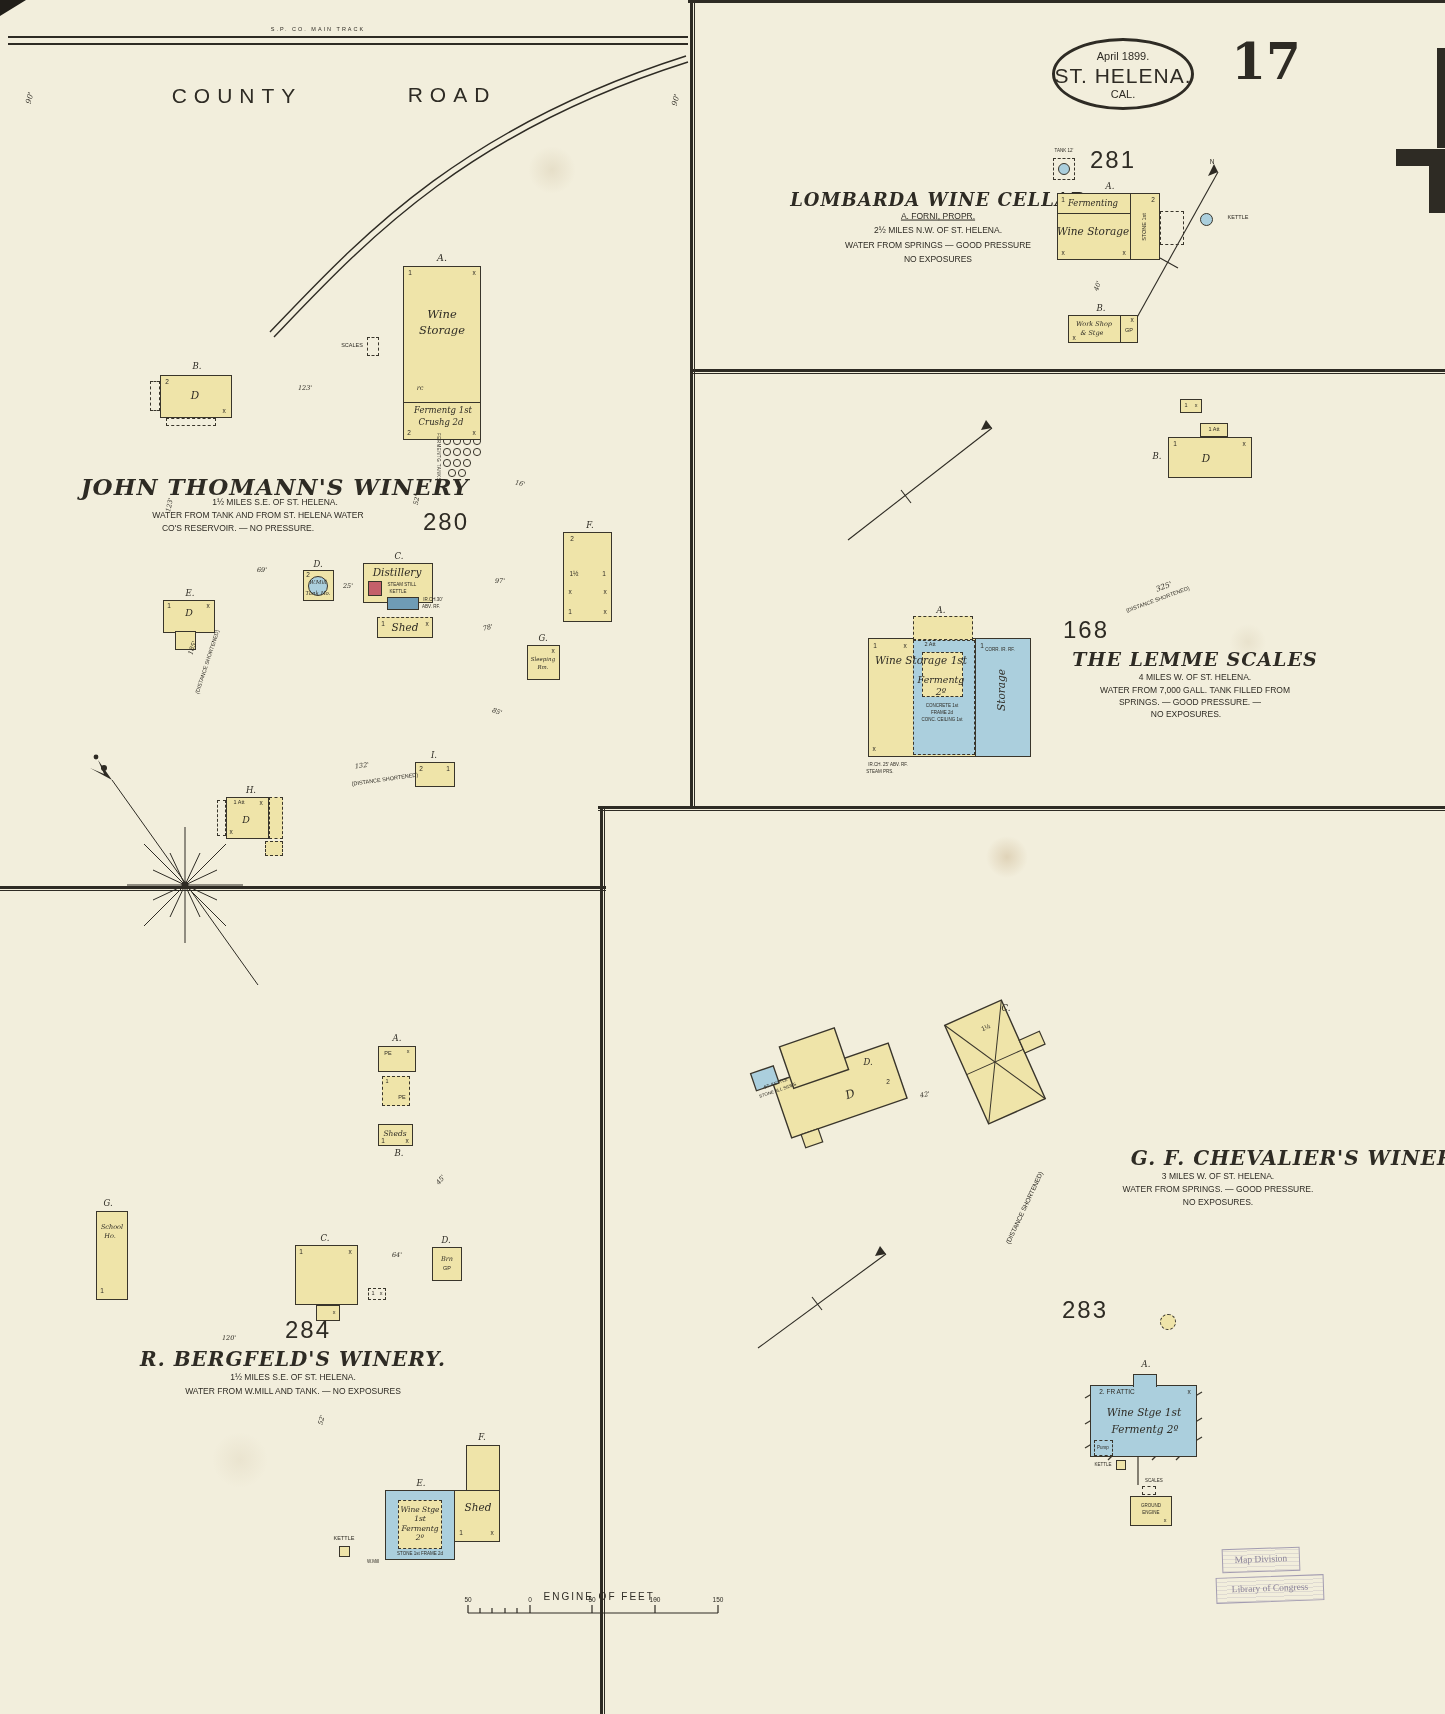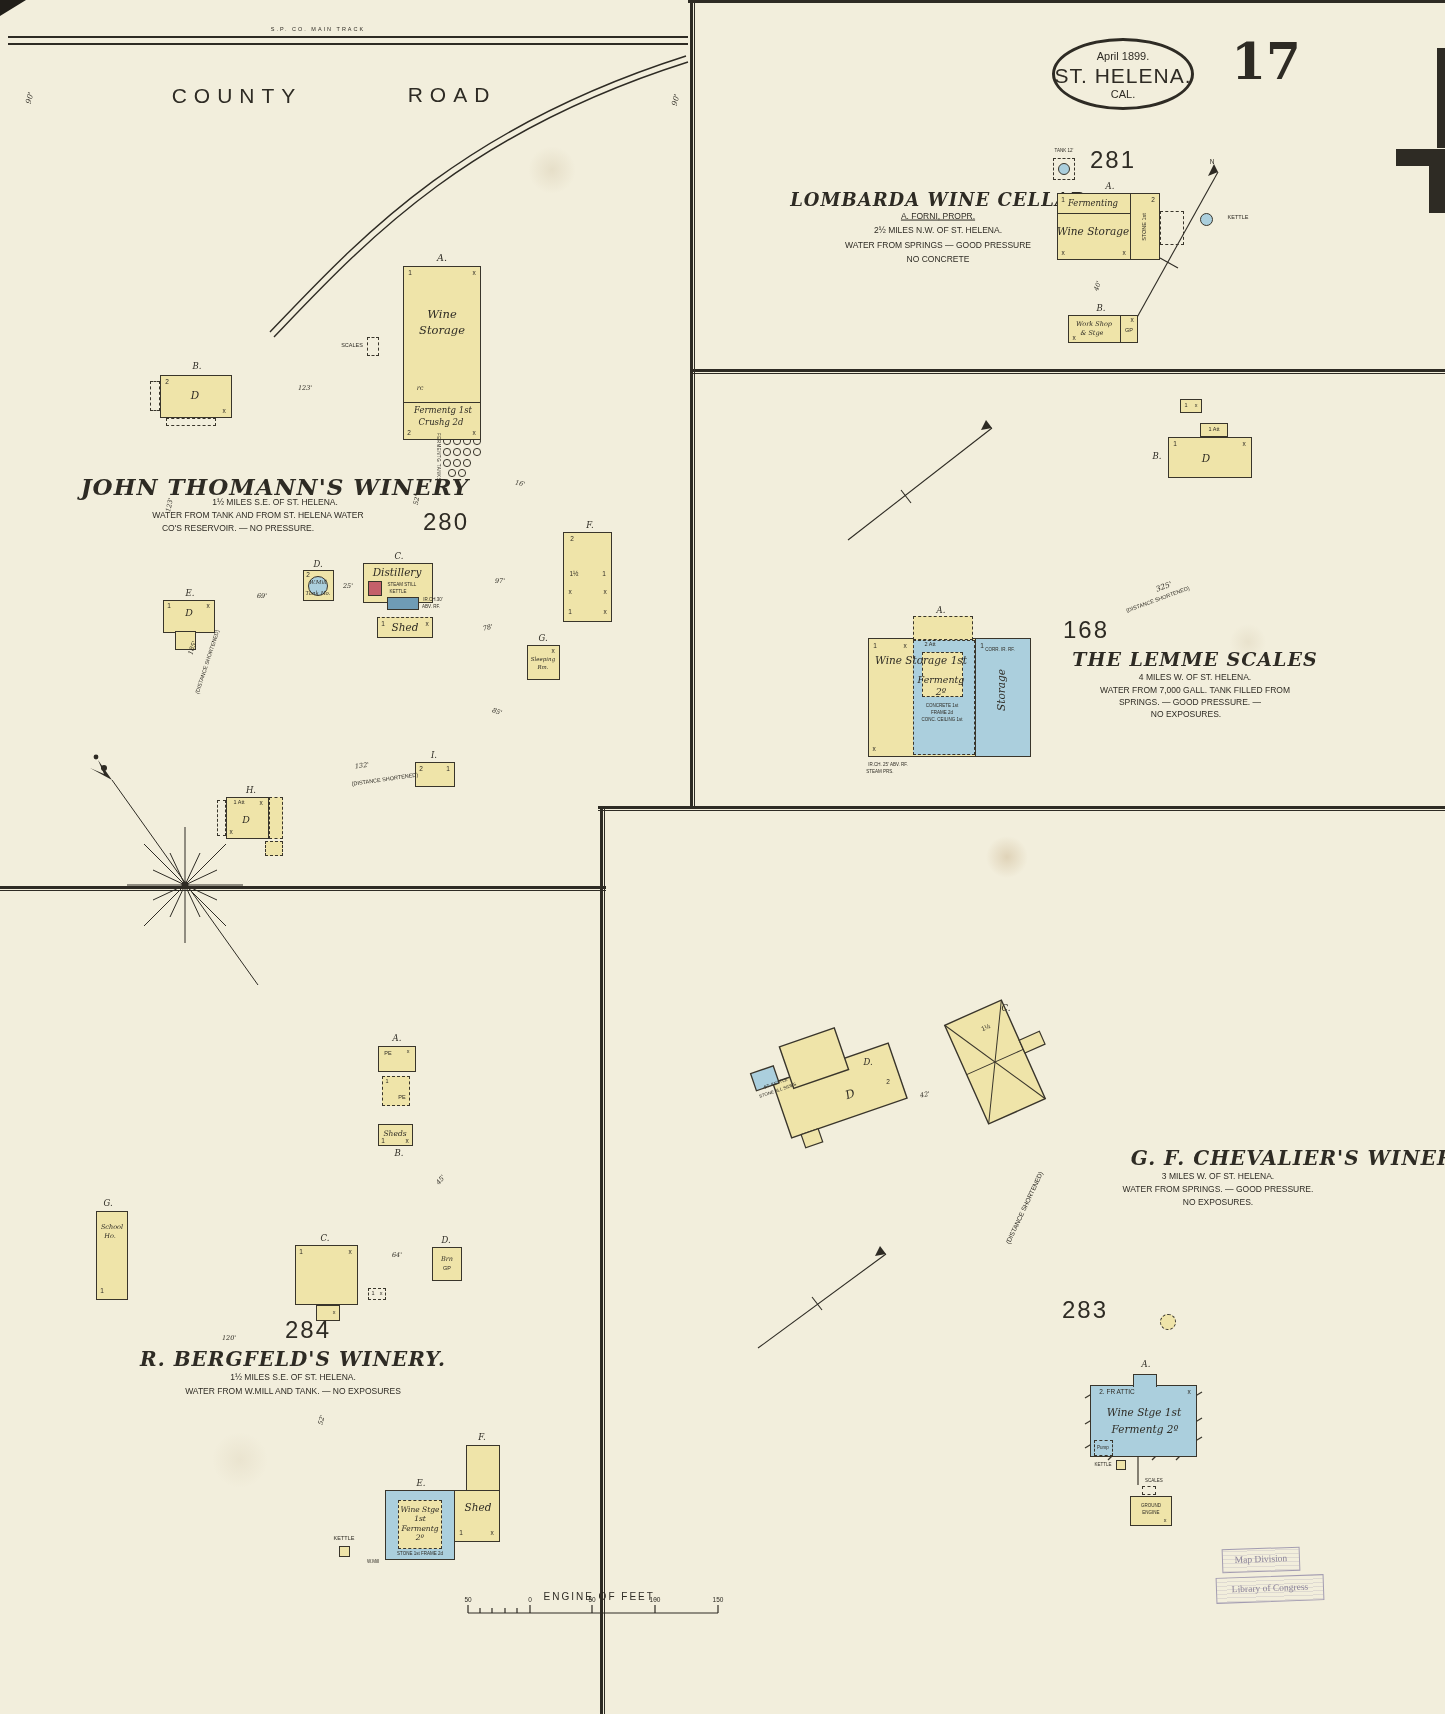--- a/index.html
+++ b/index.html
@@ -213,21 +213,21 @@
   <div class="lbl f8 c" style="left:238px;top:528px;">CO'S RESERVOIR.  —  NO PRESSURE.</div>
   <div class="lbl num c" style="left:446px;top:522px;">280</div>
   <div class="lbl f6 c hand" style="left:170px;top:505px;transform:translate(-50%,-50%) rotate(-78deg);">123'</div>
 
   <div class="bld" style="left:163px;top:600px;width:52px;height:33px;"></div>
   <div class="bld" style="left:175px;top:631px;width:21px;height:19px;"></div>
   <div class="lbl f8 c hand" style="left:190px;top:593px;">E.</div>
   <div class="lbl f9 c hand" style="left:189px;top:613px;">D</div>
   <div class="lbl f6 c" style="left:169px;top:606px;">1</div>
   <div class="lbl f6 c" style="left:208px;top:606px;">x</div>
-  <div class="lbl f6 c hand" style="left:262px;top:596px;">69'</div>
+  <div class="lbl f6 c hand" style="left:262px;top:570px;">69'</div>
 
   <div class="bld" style="left:303px;top:570px;width:31px;height:31px;"></div>
   <div class="circ" style="left:308px;top:576px;width:20px;height:20px;background:#abcfdd;"></div>
   <div class="lbl f8 c hand" style="left:318px;top:564px;">D.</div>
   <div class="lbl f5 c hand" style="left:318px;top:583px;">W.Mill</div>
   <div class="lbl f5 c hand" style="left:318px;top:594px;">Tank Ho.</div>
   <div class="lbl f6 c" style="left:308px;top:575px;">2</div>
   <div class="lbl f6 c hand" style="left:348px;top:586px;">25'</div>
 
   <div class="bld" style="left:363px;top:563px;width:70px;height:40px;"></div>
@@ -286,21 +286,21 @@
 
   <div class="bld dash nob" style="left:1053px;top:158px;width:22px;height:22px;"></div>
   <div class="circ" style="left:1058px;top:163px;width:12px;height:12px;background:#abcfdd;"></div>
   <div class="lbl f4 c" style="left:1064px;top:151px;">TANK 12'</div>
   <div class="lbl num c" style="left:1113px;top:160px;">281</div>
 
   <div class="lbl ttl c" style="left:938px;top:200px;font-size:18px;">LOMBARDA WINE CELLAR</div>
   <div class="lbl f8 c" style="left:938px;top:216px;text-decoration:underline;">A. FORNI, PROPR.</div>
   <div class="lbl f8 c" style="left:938px;top:230px;">2½ MILES N.W. OF ST. HELENA.</div>
   <div class="lbl f8 c" style="left:938px;top:245px;">WATER FROM SPRINGS —  GOOD PRESSURE</div>
-  <div class="lbl f8 c" style="left:938px;top:259px;">NO CONCRETE</div>
+  <div class="lbl f8 c" style="left:938px;top:259px;">NO EXPOSURES</div>
 
   <div class="bld" style="left:1057px;top:193px;width:103px;height:67px;"></div>
   <div class="ilh" style="left:1057px;top:213px;width:73px;"></div>
   <div class="ilv" style="left:1130px;top:193px;height:67px;"></div>
   <div class="bld dash nob" style="left:1160px;top:211px;width:24px;height:34px;"></div>
   <div class="lbl f8 c hand" style="left:1110px;top:186px;">A.</div>
   <div class="lbl f8 c hand" style="left:1093px;top:203px;">Fermenting</div>
   <div class="lbl f10 c hand" style="left:1093px;top:232px;">Wine Storage</div>
   <div class="lbl f5 c" style="left:1145px;top:227px;transform:translate(-50%,-50%) rotate(-90deg);">STONE 1st</div>
   <div class="lbl f6 c" style="left:1153px;top:200px;">2</div>

